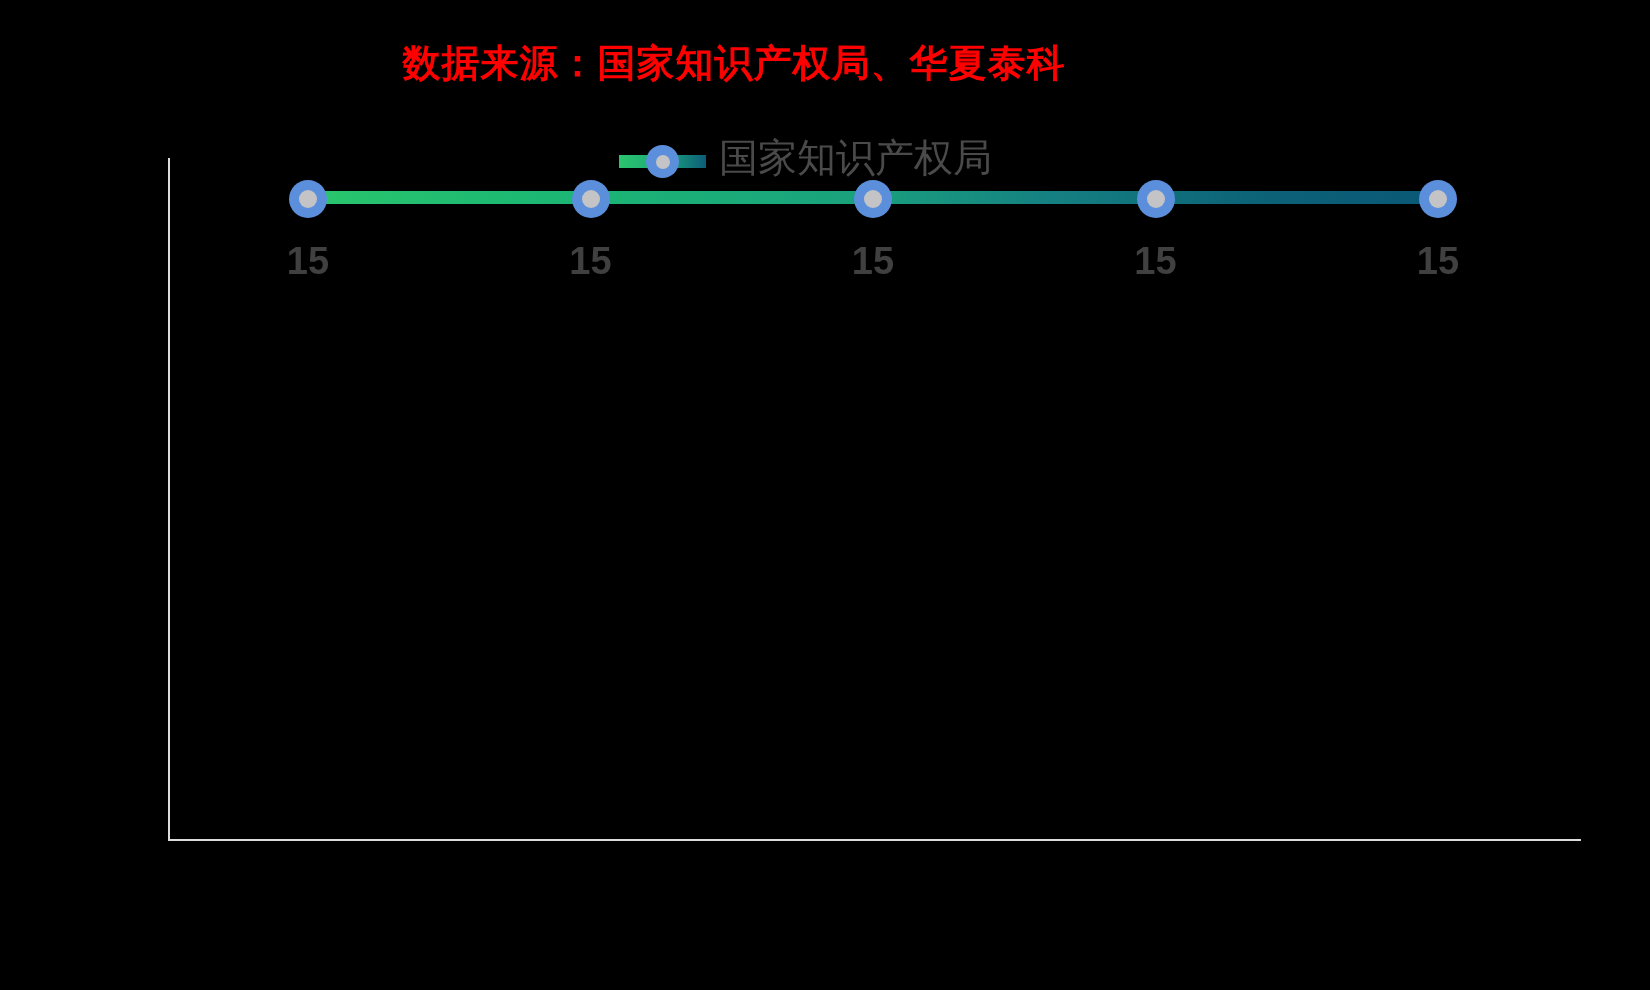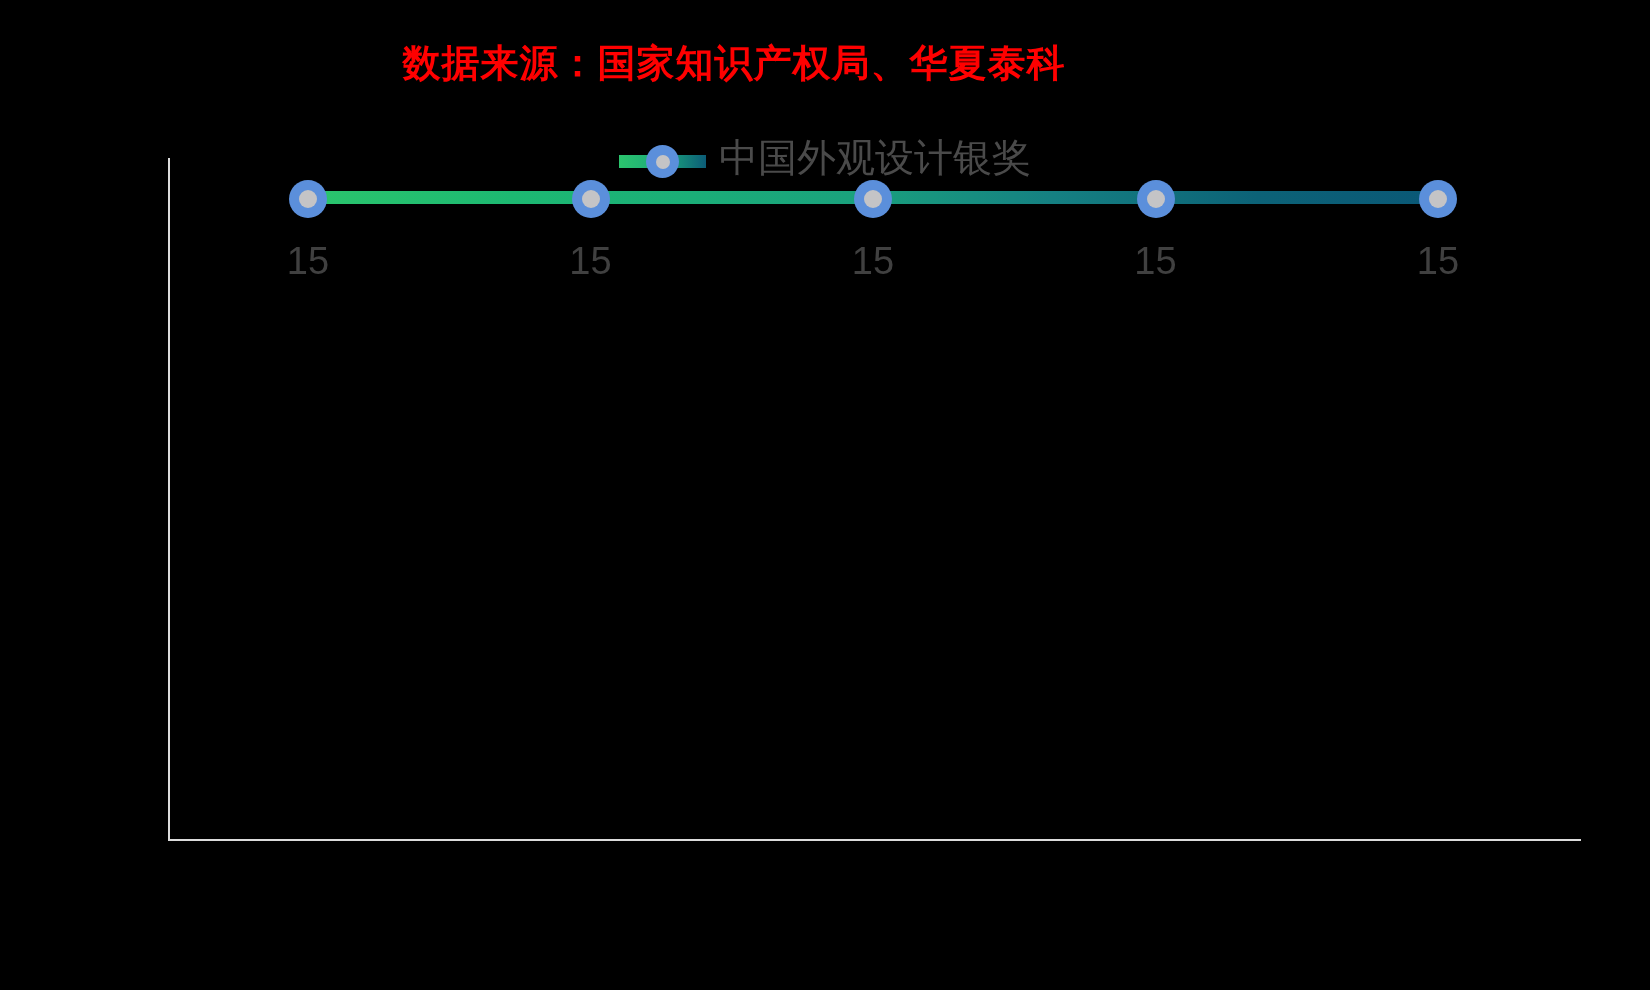--- a/index.html
+++ b/index.html
@@ -117,35 +117,35 @@
     margin-top: -9px;
     border-radius: 50%;
     background: #C4C4C6;
   }
   .data-label {
     position: absolute;
     width: 120px;
     top: 240px;
     text-align: center;
     font-size: 38px;
-    font-weight: 400;
+    font-weight: 700;
     color: #404040;
   }
 </style>
 </head>
 <body>
 
 <div class="canvas">
 
   <div class="chart-title">数据来源：国家知识产权局、华夏泰科</div>
 
   <div class="legend">
     <span class="legend-line"></span>
     <span class="legend-marker"></span>
-    <span class="legend-label">中国外观设计银奖</span>
+    <span class="legend-label">国家知识产权局</span>
   </div>
 
   <div class="y-axis"></div>
   <div class="x-axis"></div>
 
   <div class="series-line"></div>
 
   <div id="points">
       <div class="data-point" style="left: 289px; top: 180px;"></div>
       <div class="data-label" style="left: 248px;">15</div>

